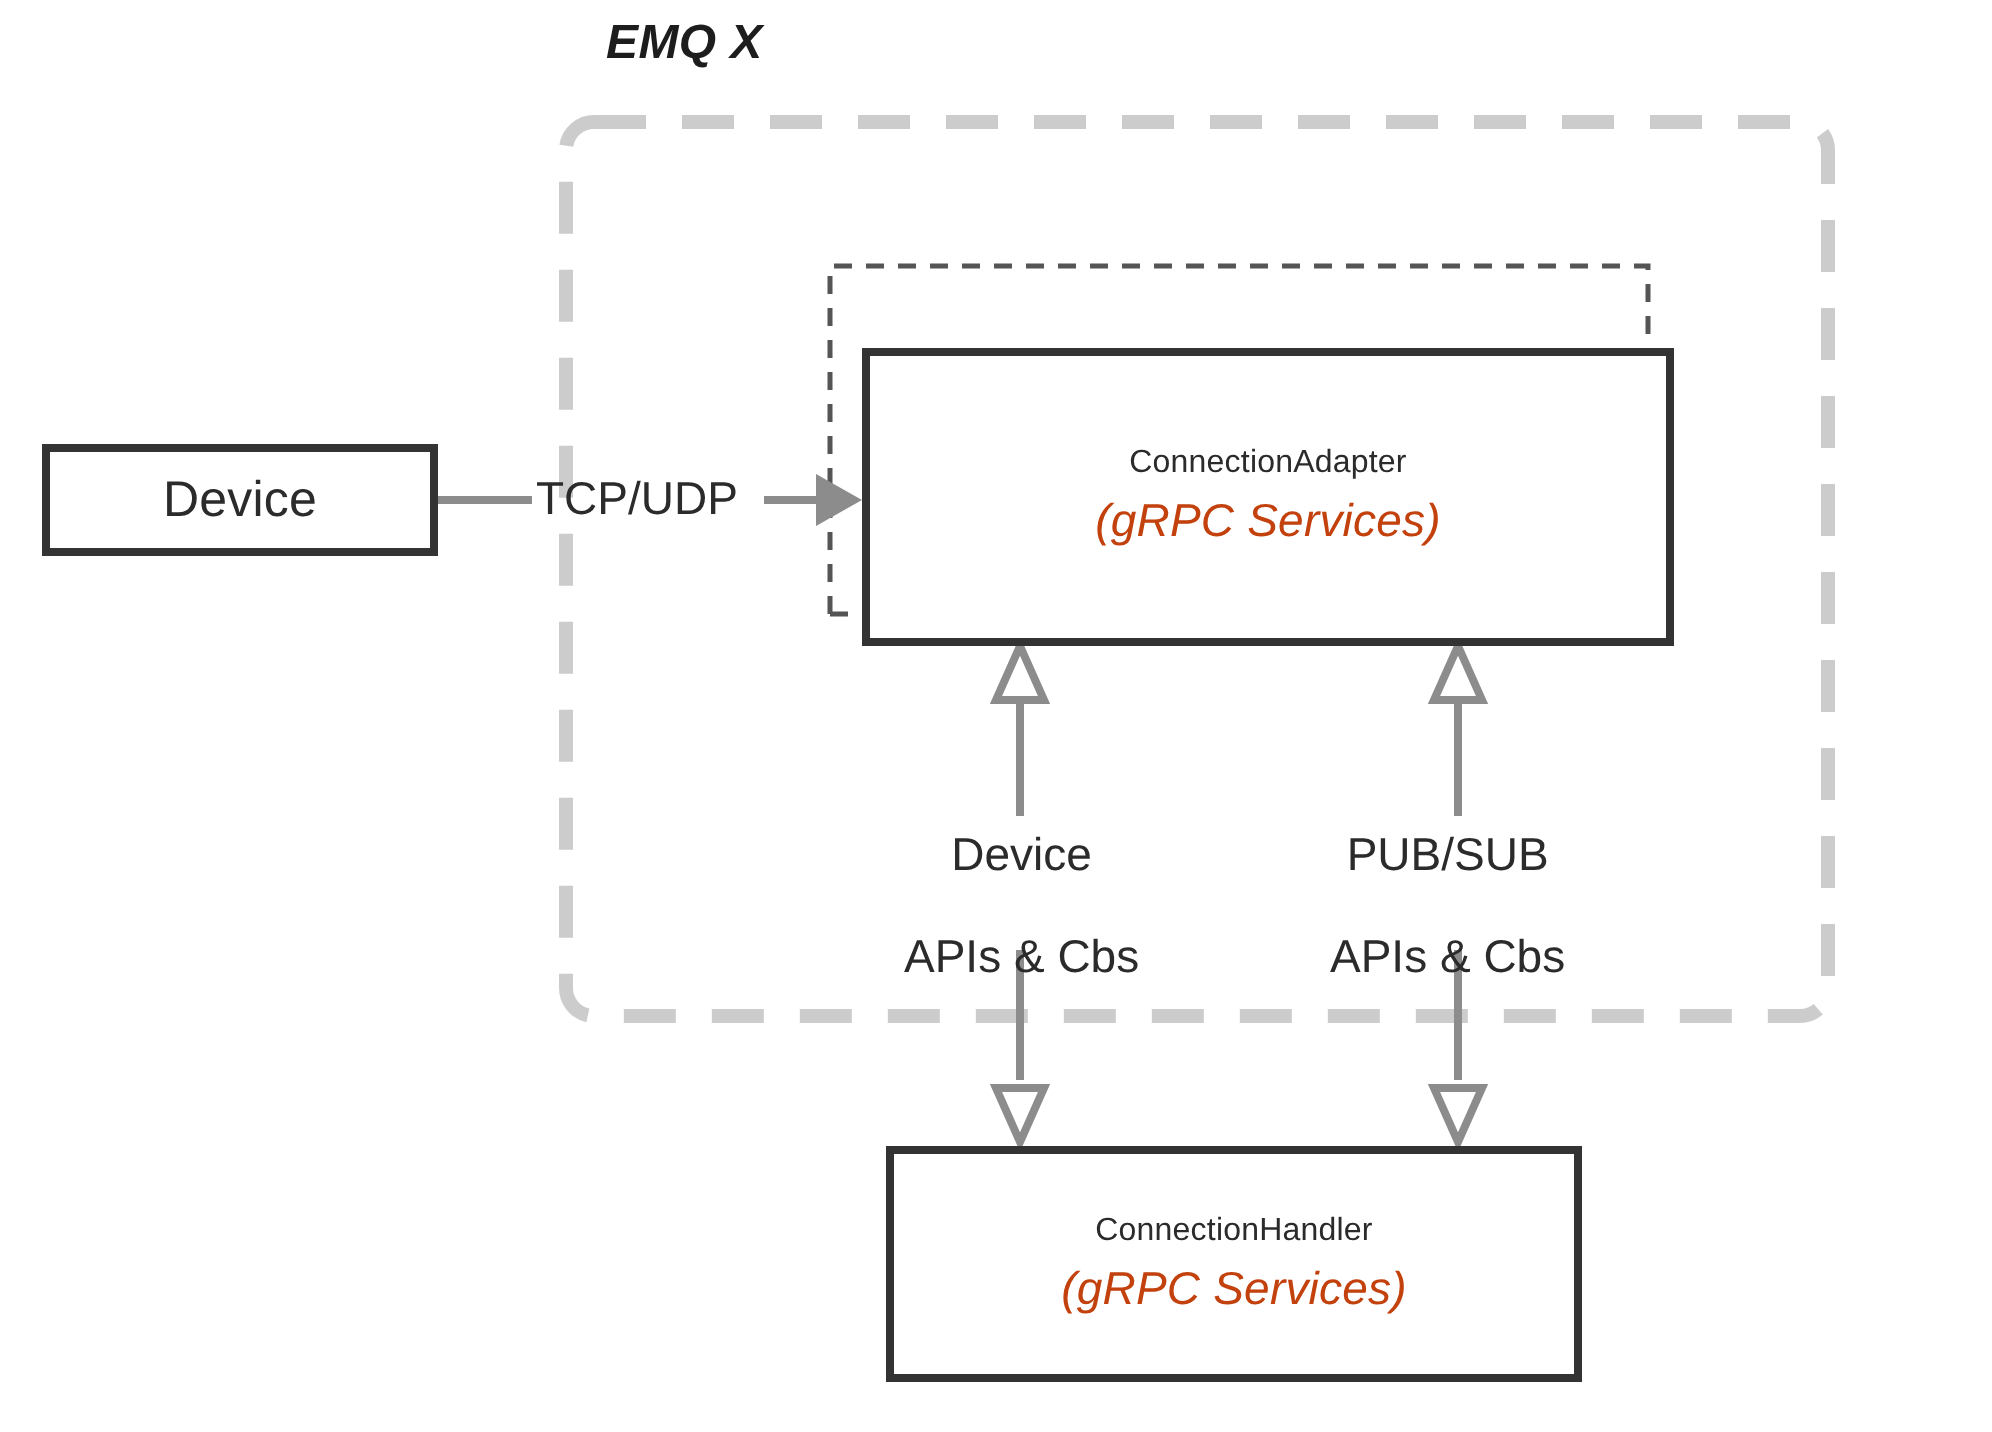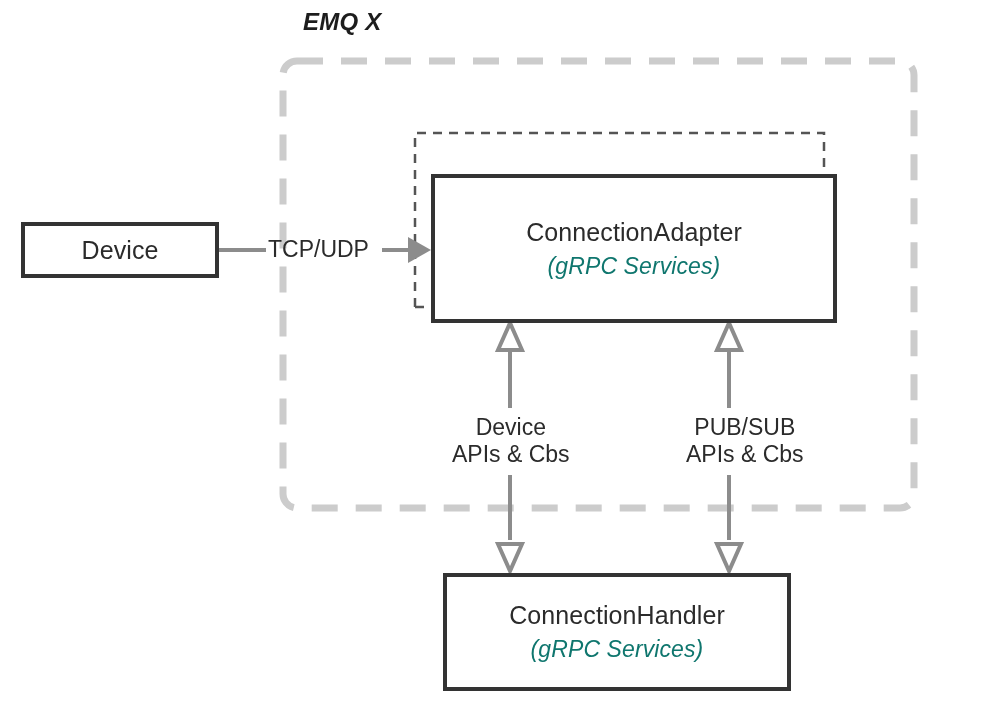--- a/index.html
+++ b/index.html
@@ -41,46 +41,46 @@
     position: absolute;
     background: #ffffff;
     border: 4px solid #333333;
     box-sizing: border-box;
     display: flex;
     flex-direction: column;
     align-items: center;
     justify-content: center;
   }
   .box-title {
-    font-size: 25px;
+    font-size: 16px;
     color: #2b2b2b;
     letter-spacing: 0.1px;
   }
   .box-sub {
     font-size: 23px;
     font-style: italic;
-    color: #0f766e;
+    color: #c2410c;
     margin-top: 6px;
     letter-spacing: 0.1px;
   }
   .edge-label {
     font-size: 23px;
     color: #2b2b2b;
     text-align: center;
   }
-  .edge-label .l2 { display: block; }
+  .edge-label .l2 { display: block; margin-top: 24px; }
   #device-box { left: 21px; top: 222px; width: 198px; height: 56px; }
   #device-box .box-title { font-size: 25px; text-align: center; }
   #adapter-box { left: 431px; top: 174px; width: 406px; height: 149px; }
   #handler-box { left: 443px; top: 573px; width: 348px; height: 118px; align-items: center; }
   #emqx-title { left: 303px; top: 8px; }
   #exproto-title { left: 418px; top: 95px; }
   #tcpudp-label { left: 268px; top: 236px; font-size: 23px; }
   #socket-label { left: 452px; top: 414px; }
-  #pubsub-label { left: 686px; top: 414px; }
+  #pubsub-label { left: 665px; top: 414px; }
 </style>
 </head>
 <body>
 
 <div id="canvas">
 
   <svg class="layer" viewBox="0 0 996 716" xmlns="http://www.w3.org/2000/svg">
 
     <rect x="283" y="61" width="631" height="447" rx="14" ry="14" fill="none" stroke="#cccccc" stroke-width="7" stroke-dasharray="26 18" stroke-linecap="butt"></rect>
 

